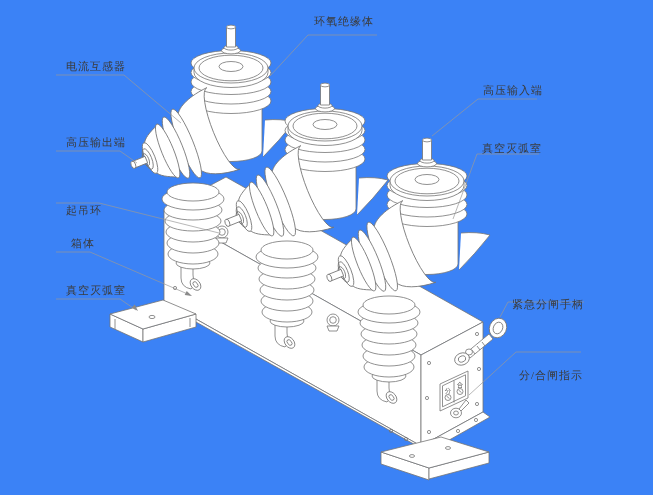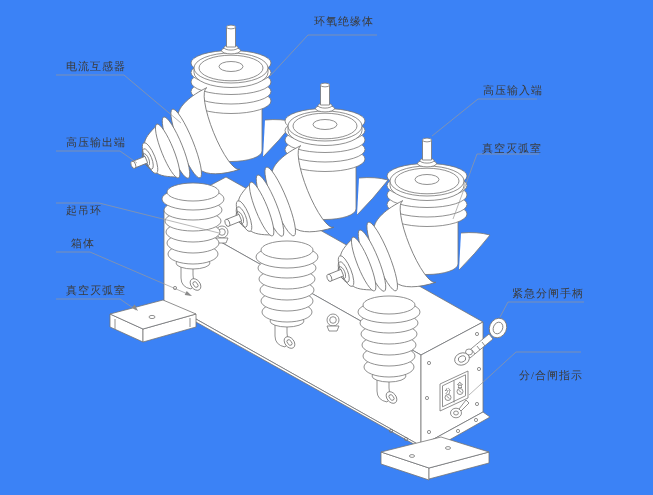--- a/index.html
+++ b/index.html
@@ -165,16 +165,16 @@
 </svg>
 
 <div class="callout" style="left:314px;top:15px;">环氧绝缘体</div>
 <div class="callout" style="left:66px;top:60px;">电流互感器</div>
 <div class="callout" style="left:66px;top:136px;">高压输出端</div>
 <div class="callout" style="left:66px;top:204px;">起吊环</div>
 <div class="callout" style="left:71px;top:237px;">箱体</div>
 <div class="callout" style="left:66px;top:284px;">真空灭弧室</div>
 <div class="callout" style="left:483px;top:84px;">高压输入端</div>
 <div class="callout" style="left:482px;top:143px;font-family:Liberation Mono, monospace;">真空灭弧室</div>
-<div class="callout" style="left:512px;top:287px;">紧急分闸手柄</div>
+<div class="callout" style="left:512px;top:298px;">紧急分闸手柄</div>
 <div class="callout" style="left:519px;top:337px;margin-top:32px;">分/合闸指示</div>
 
 </div>
 
 </body></html>

